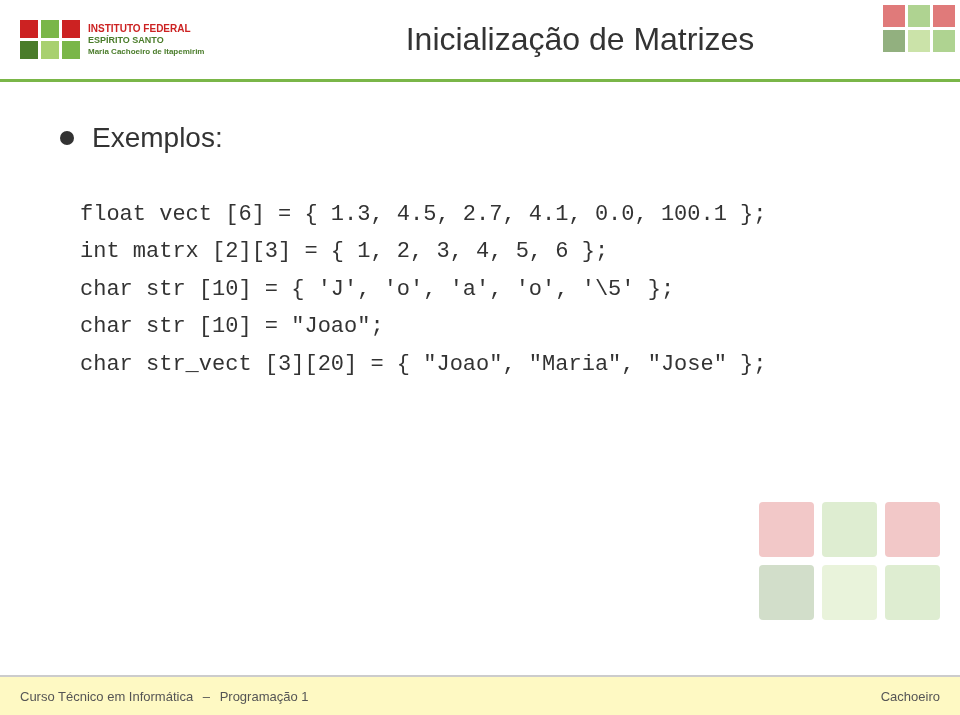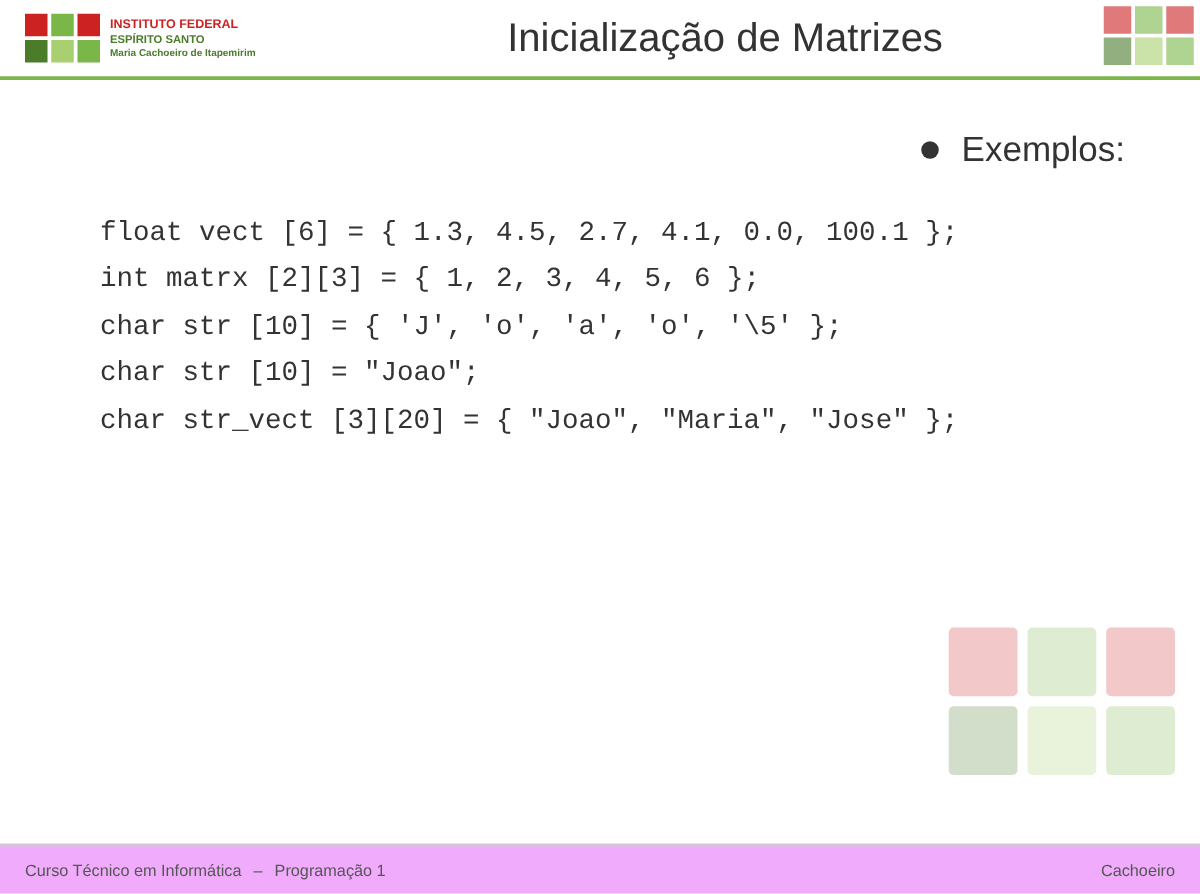--- a/index.html
+++ b/index.html
@@ -10,21 +10,21 @@
       font-family: Arial, sans-serif;
       background: #fff;
       overflow: hidden;
       position: relative;
     }
 
     
     .header {
       display: flex;
       align-items: center;
-      height: 64px;
+      height: 82px;
       background: #fff;
       border-bottom: 3px solid #7ab648;
       padding: 0 20px;
       position: relative;
     }
 
     .logo-area {
       display: flex;
       align-items: center;
       width: 200px;
@@ -95,22 +95,21 @@
     .main-content {
       padding: 40px 60px 20px 60px;
       position: relative;
     }
 
     .bullet-heading {
       display: flex;
       align-items: center;
       font-size: 28px;
       color: #333;
-      margin-bottom: 32px;
-      justify-content: flex-end;
+      margin-bottom: 42px;
     }
 
     .bullet-dot {
       width: 14px;
       height: 14px;
       background: #333;
       border-radius: 50%;
       margin-right: 18px;
       flex-shrink: 0;
     }
@@ -145,21 +144,21 @@
     .bq.dg { background: #4a7c2a; }
     .bq.lg { background: #a8d070; }
 
     
     .footer {
       position: absolute;
       bottom: 0;
       left: 0;
       right: 0;
       height: 40px;
-      background: #f0abfc;
+      background: #fef9c3;
       border-top: 2px solid #ccc;
       display: flex;
       align-items: center;
       justify-content: space-between;
       padding: 0 20px;
       font-size: 13px;
       color: #555;
     }
 
     .footer-left { font-weight: normal; }

